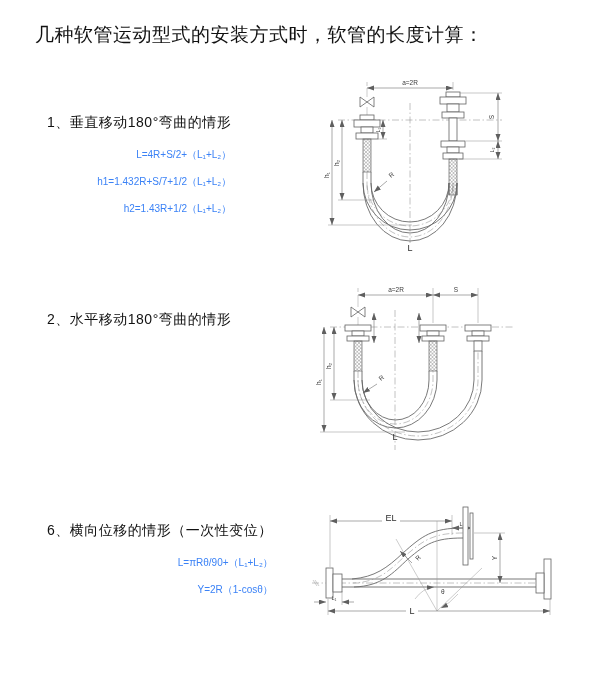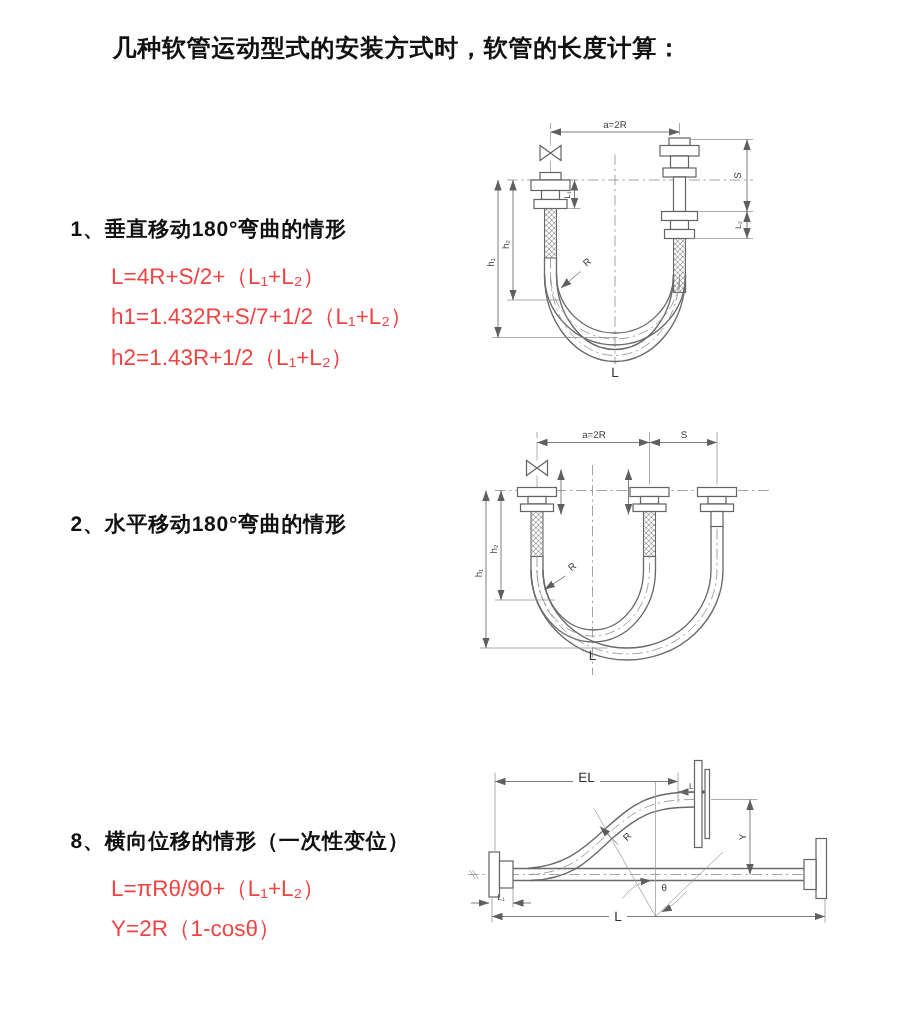--- a/index.html
+++ b/index.html
@@ -3,26 +3,26 @@
 <meta charset="utf-8">
 <style>
   html,body { margin:0; padding:0; }
   body {
     width:600px; height:675px; position:relative; overflow:hidden;
     background:#ffffff; color:#1c1c1c;
     font-family:"Liberation Sans", sans-serif;
   }
   .doc-title {
     position:absolute; left:35px; top:22px;
-    font-size:16px; font-weight:bold; letter-spacing:0.5px; color:#111;margin-left:40px;
+    font-size:19px; font-weight:normal; letter-spacing:0.5px; color:#111;
   }
   .section { position:absolute; left:47px; }
-  .section .heading { font-size:14px; font-weight:bold; color:#111; letter-spacing:0.5px;margin-top:30px; }
+  .section .heading { font-size:14px; font-weight:normal; color:#111; letter-spacing:0.5px; }
   .section .formulas { margin:9px 0 0 27px; }
-  .section .formula { font-size:15px; line-height:27px; color:#ef4444; white-space:pre; }
+  .section .formula { font-size:10px; line-height:27px; color:#3b82f6; white-space:pre;text-align:right; }
   .diagram { position:absolute; }
   
   .dim  { stroke:#6f6f6f; stroke-width:0.6; fill:none; }
   .ext  { stroke:#8f8f8f; stroke-width:0.5; fill:none; }
   .thin { stroke:#9a9a9a; stroke-width:0.5; fill:none; }
   .part { stroke:#636363; stroke-width:0.8; fill:#ffffff; }
   .hose { stroke:#6a6a6a; stroke-width:0.9; fill:none; }
   .cl   { stroke:#8f8f8f; stroke-width:0.55; fill:none; stroke-dasharray:7 2.5 1.5 2.5; }
   text.dl  { font-family:"Liberation Sans",sans-serif; font-size:6.5px; fill:#3c3c3c; }
   text.dls { font-family:"Liberation Sans",sans-serif; font-size:5.5px; fill:#3c3c3c; }
@@ -186,21 +186,21 @@
   <path class="dim" d="M64,33 V63" marker-start="url(#d2as)" marker-end="url(#d2a)"></path>
   <path class="dim" d="M109,33 V63" marker-start="url(#d2as)" marker-end="url(#d2a)"></path>
 
   <path class="dim" d="M67,104 L53,113" marker-end="url(#d2a)"></path>
   <text class="dl" transform="rotate(-40 71 101)" x="71" y="101">R</text>
 
   <text class="dlb" x="85" y="160" text-anchor="middle">L</text>
 </svg>
 
 <div class="section" style="top:522px;">
-  <div class="heading">8、横向位移的情形（一次性变位）</div>
+  <div class="heading">6、横向位移的情形（一次性变位）</div>
   <div class="formulas">
     <div class="formula">L=πRθ/90+（L₁+L₂）</div>
     <div class="formula">Y=2R（1-cosθ）</div>
   </div>
 </div>
 
 <svg class="diagram" style="left:300px; top:495px;" width="260" height="165" viewBox="0 0 260 165">
   <defs>
     <marker id="d3a" markerWidth="9" markerHeight="7" refX="7" refY="2.5" orient="auto" markerUnits="userSpaceOnUse">
       <path d="M0,0 L7,2.5 L0,5 z" fill="#5f5f5f"></path>

